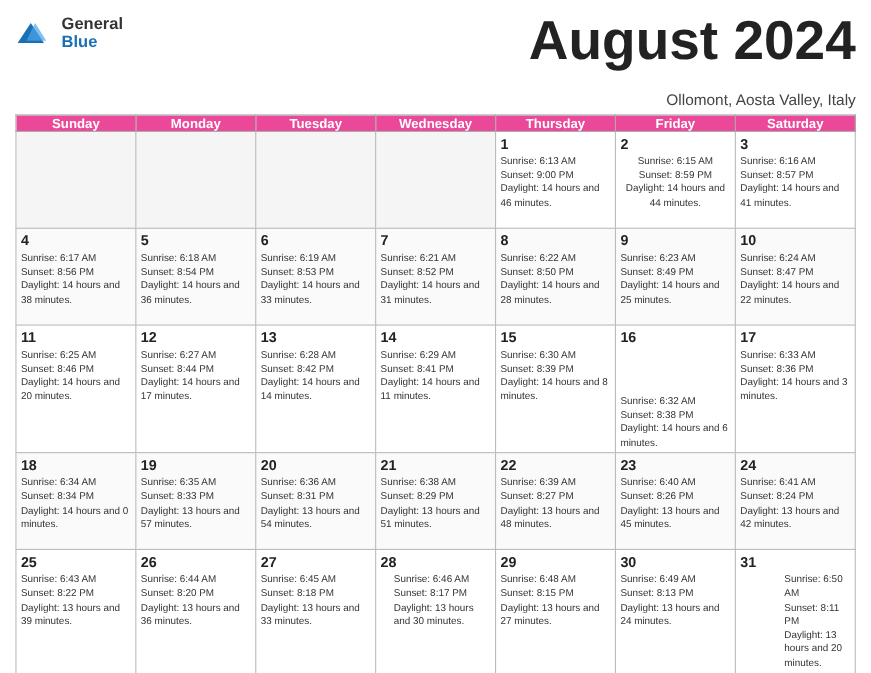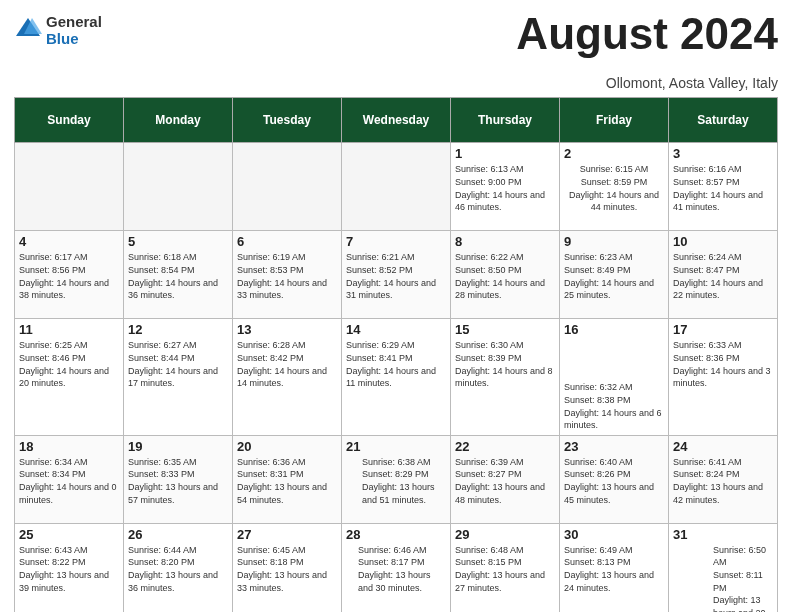--- a/index.html
+++ b/index.html
@@ -18,22 +18,22 @@
       flex-direction: column;
     }
     .header {
       display: flex;
       align-items: flex-start;
       justify-content: space-between;
       margin-bottom: 6px;
     }
     .logo {
       display: flex;
-      align-items: flex-start;
-      gap: 2px;
+      align-items: center;
+      gap: 12px;
       margin-top: 4px;
     }
     .logo-text {
       display: flex;
       flex-direction: column;
       line-height: 1.1;
     }
     .logo-general {
       font-size: 15px;
       font-weight: bold;
@@ -46,43 +46,43 @@
     }
     .logo-icon {
       width: 28px;
       height: 28px;
       margin-right: 2px;
     }
     .title-block {
       text-align: right;
     }
     .title-month {
-      font-size: 44px;
+      font-size: 50px;
       font-weight: bold;
       color: #222;
       line-height: 1.1;
     }
     .title-location {
       font-size: 14px;
       color: #444;
       margin-top: 17px;
     }
     .calendar {
       flex: 1;
       border: 1px solid #bbb;
       border-collapse: collapse;
       width: 100%;
       table-layout: fixed;
     }
     .calendar thead tr th {
-      background: #14532d;
+      background: #ec4899;
       color: #fff;
       font-size: 12px;
       font-weight: bold;
-      padding: 15px 3px;
+      padding: 0 3px;
       border: 1px solid #aaa;
       text-align: center;
     }
     .calendar tbody tr td {
       border: 1px solid #bbb;
       vertical-align: top;
       padding: 3px 4px;
       font-size: 9.5px;
       color: #222;
       background: #fff;
@@ -268,21 +268,21 @@
 Daylight: 13 hours and 57 minutes.</div>
           </td>
           <td>
             <span class="day-num">20</span>
             <div class="day-info" style="white-space: pre-line;">Sunrise: 6:36 AM
 Sunset: 8:31 PM
 Daylight: 13 hours and 54 minutes.</div>
           </td>
           <td>
             <span class="day-num">21</span>
-            <div class="day-info" style="white-space: pre-line; margin-left: 16px;">Sunrise: 6:38 AM
+            <div class="day-info" style="white-space: pre-line;">Sunrise: 6:38 AM
 Sunset: 8:29 PM
 Daylight: 13 hours and 51 minutes.</div>
           </td>
           <td>
             <span class="day-num">22</span>
             <div class="day-info" style="white-space: pre-line;">Sunrise: 6:39 AM
 Sunset: 8:27 PM
 Daylight: 13 hours and 48 minutes.</div>
           </td>
           <td>

